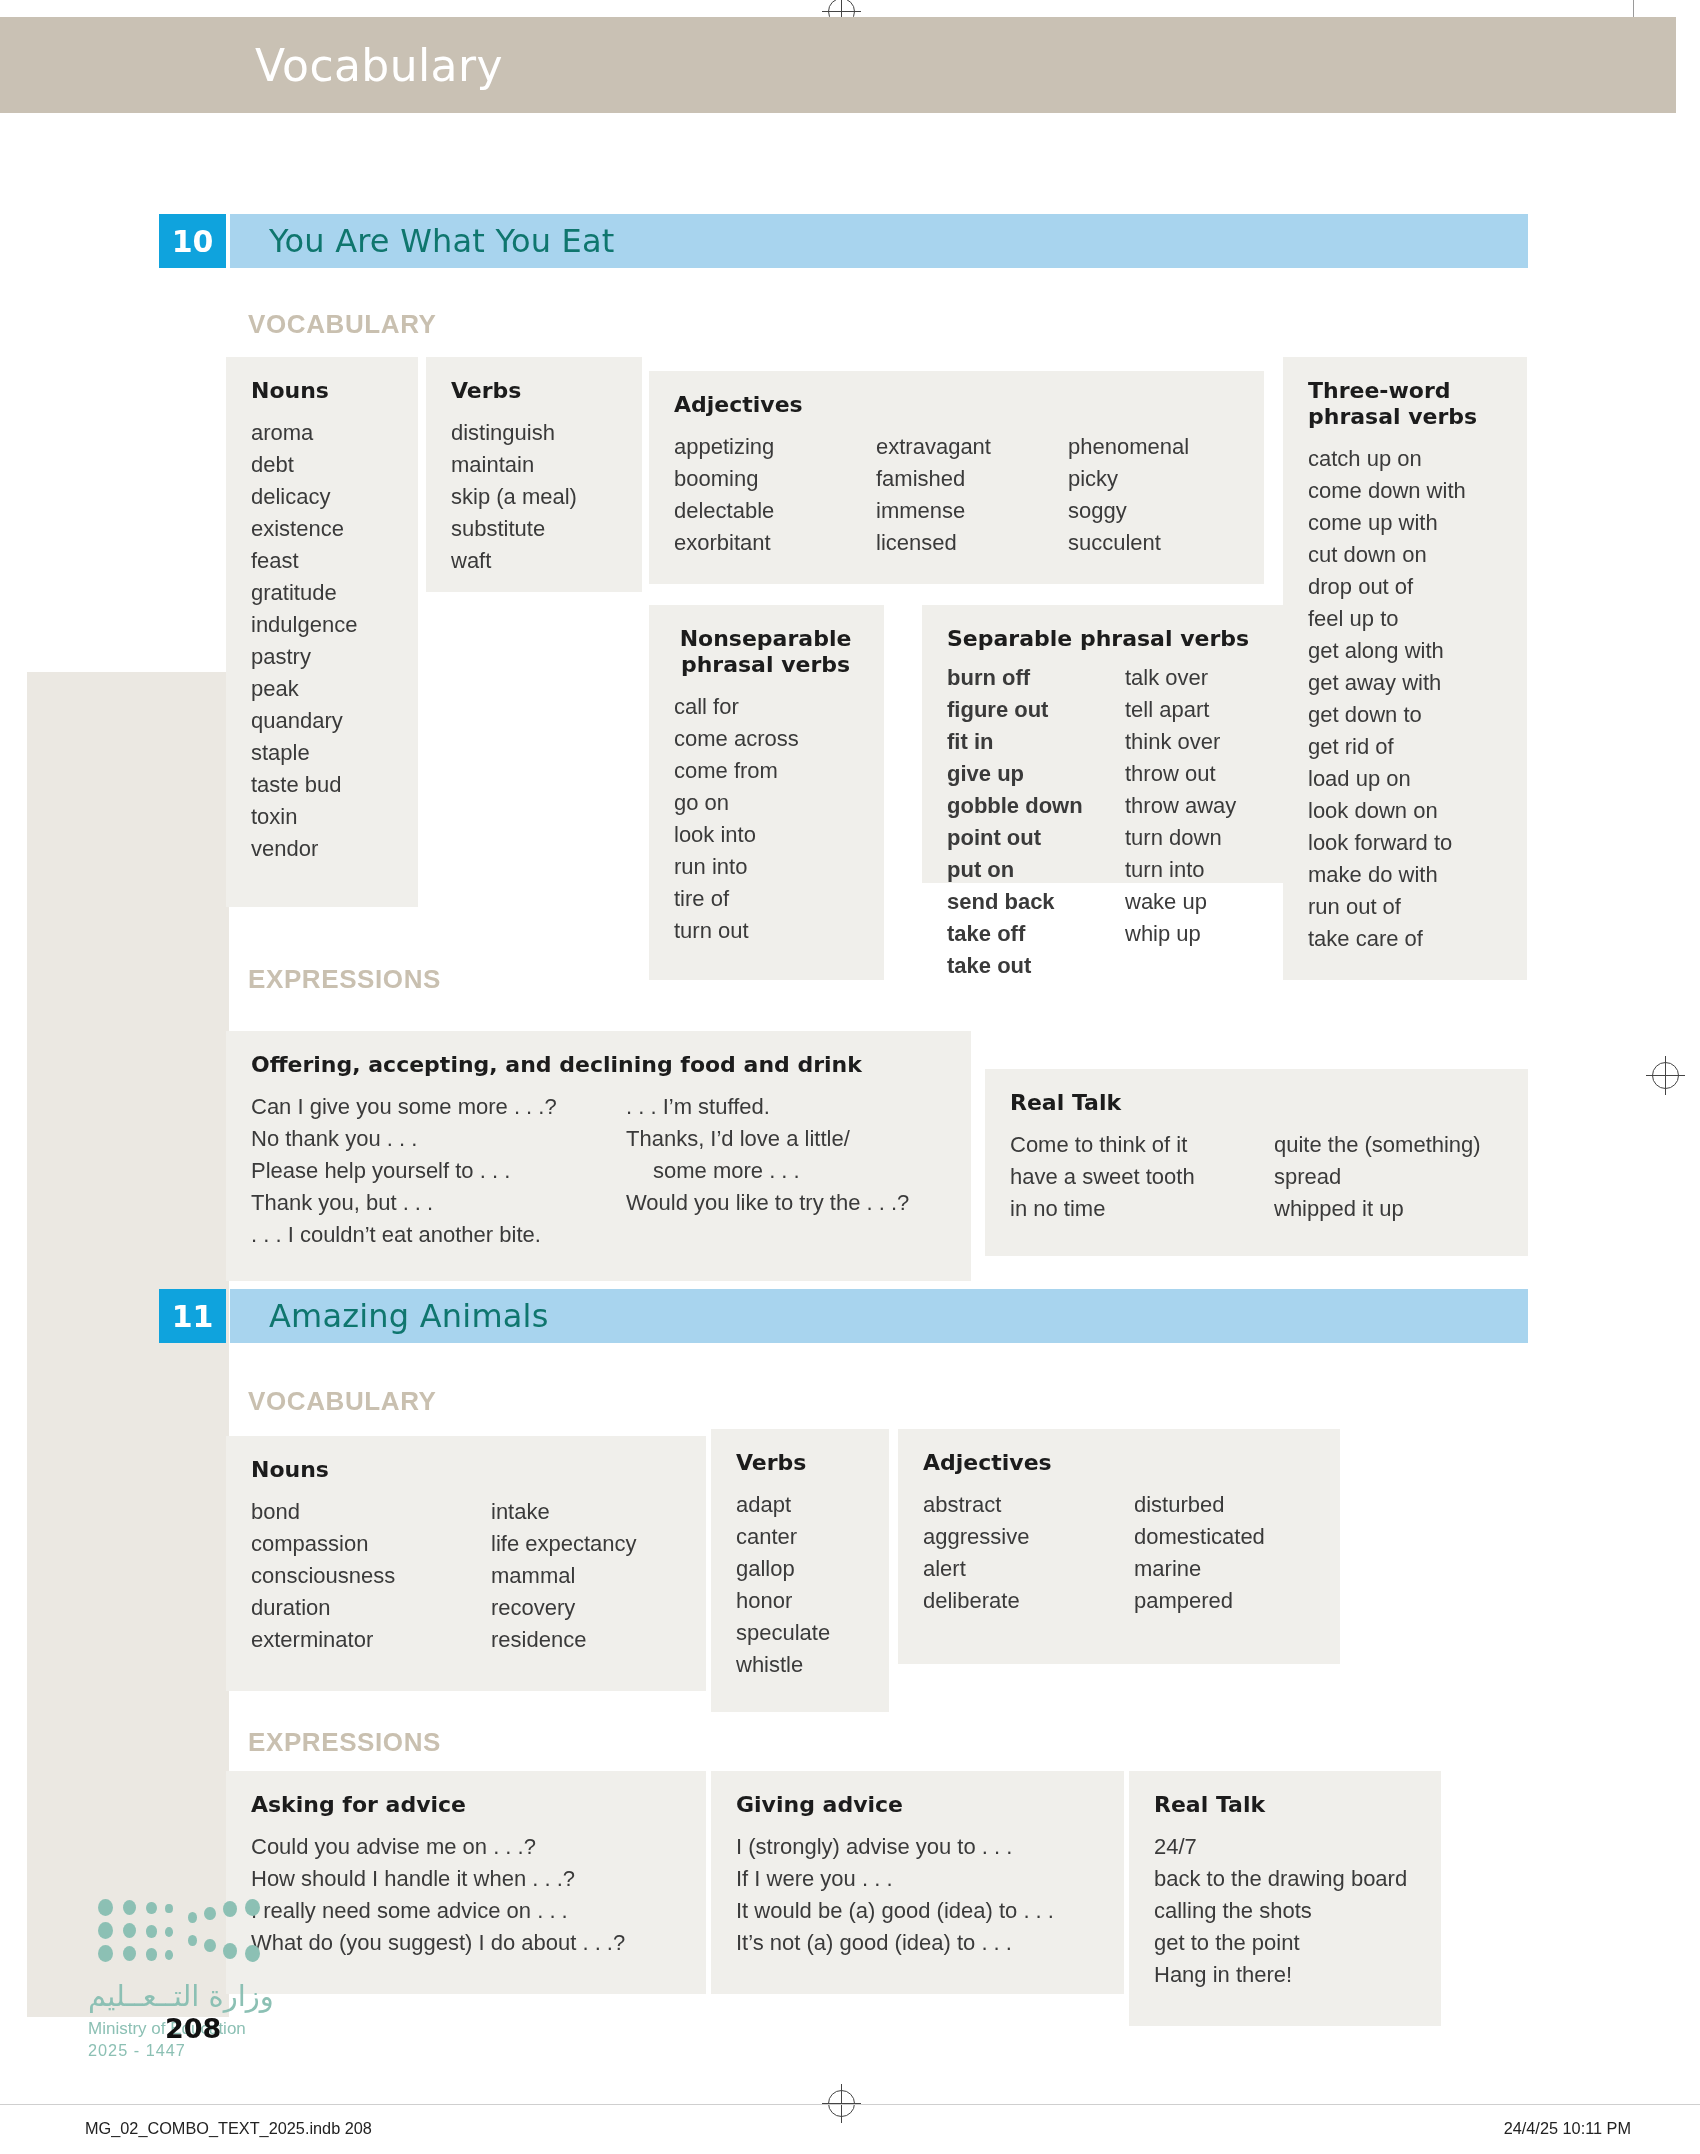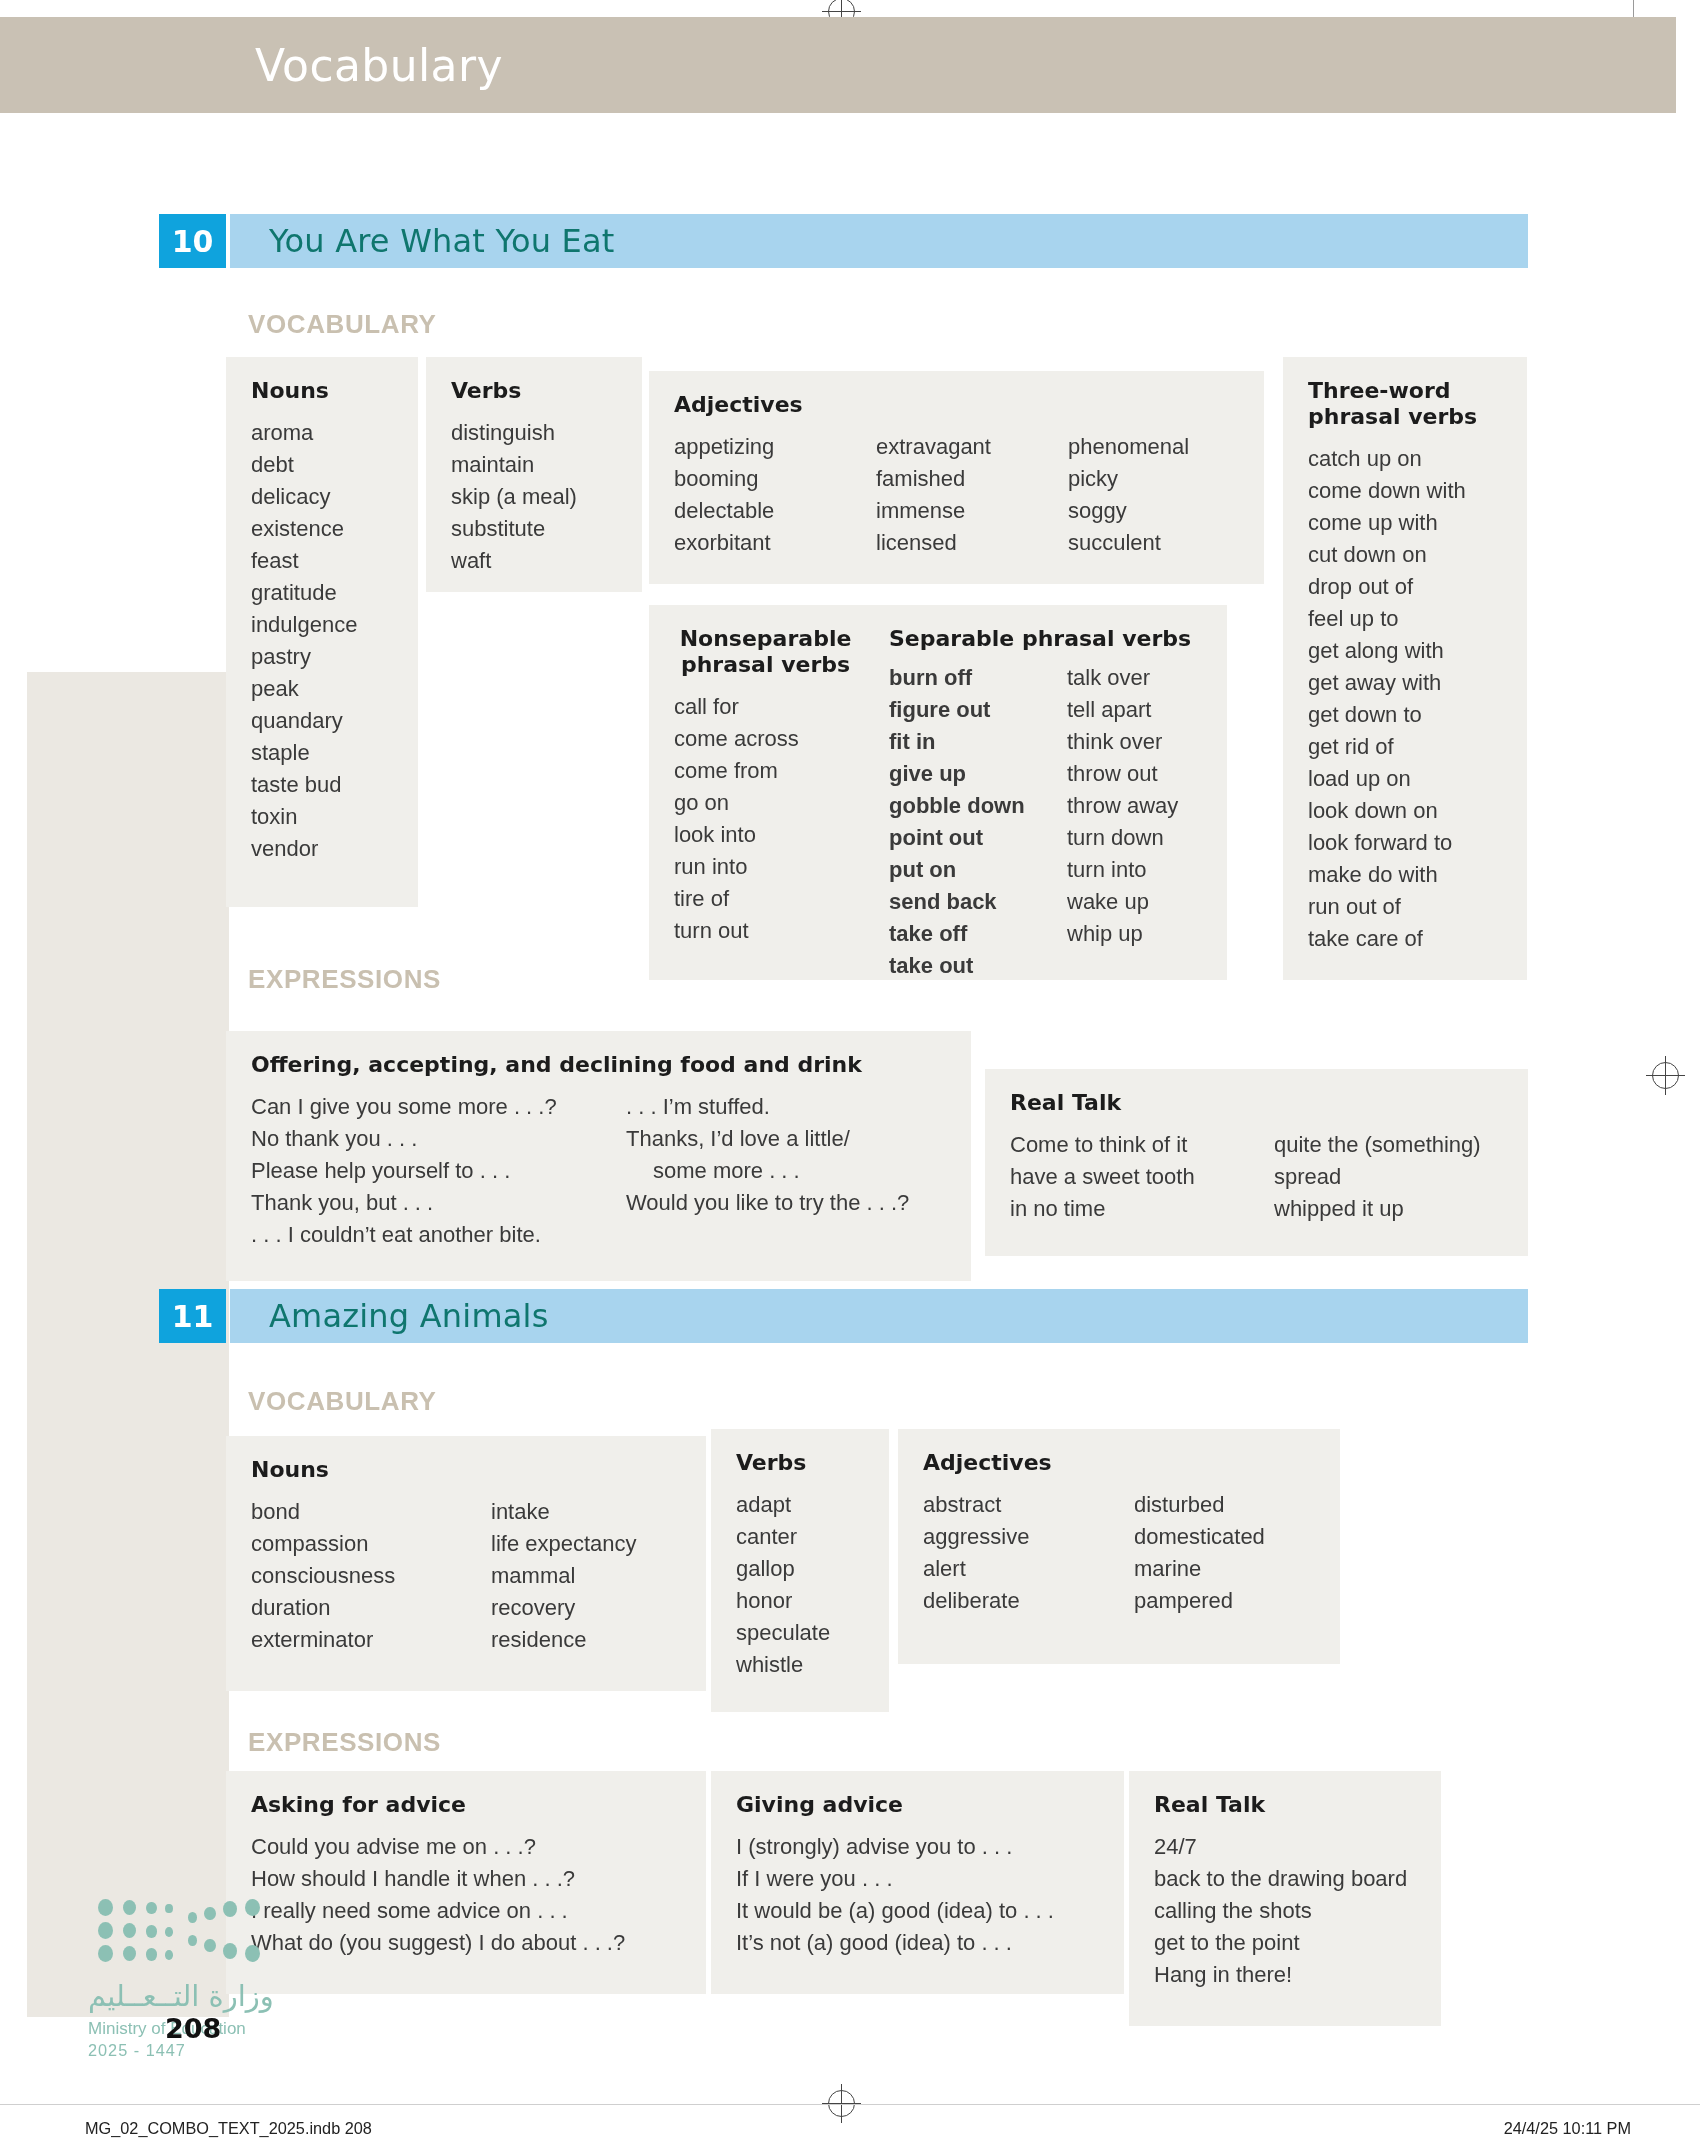--- a/index.html
+++ b/index.html
@@ -163,21 +163,21 @@
         <li>come from</li>
         <li>go on</li>
         <li>look into</li>
         <li>run into</li>
         <li>tire of</li>
         <li>turn out</li>
       </ul>
     </div>
   </div>
 
-  <div class="box pad" style="left:864px;top:605px;width:363px;height:375px;">
+  <div class="box pad" style="left:922px;top:605px;width:363px;height:278px;">
     <h4>Separable phrasal verbs</h4>
     <div class="cols gap10">
       <ul class="lst c" style="width:178px;font-weight:bold;">
         <li>burn off</li>
         <li>figure out</li>
         <li>fit in</li>
         <li>give up</li>
         <li>gobble down</li>
         <li>point out</li>
         <li>put on</li>

